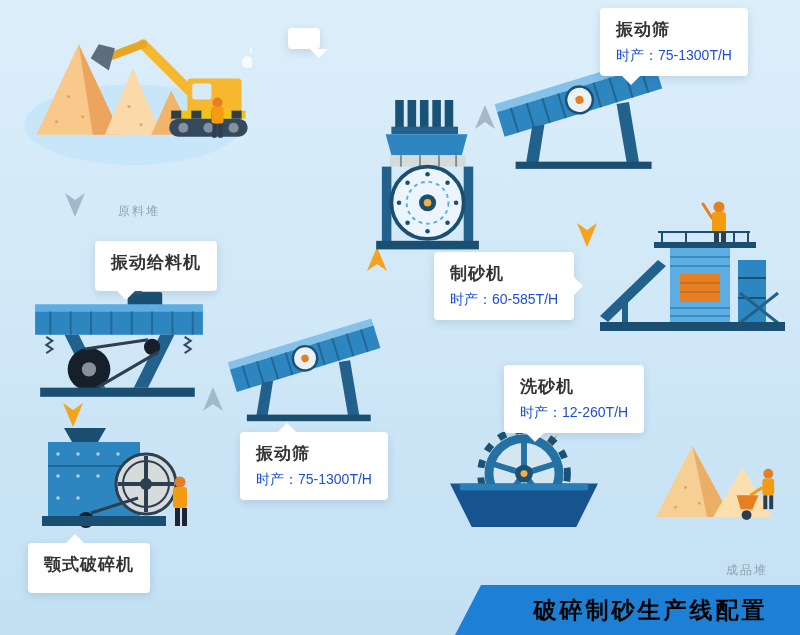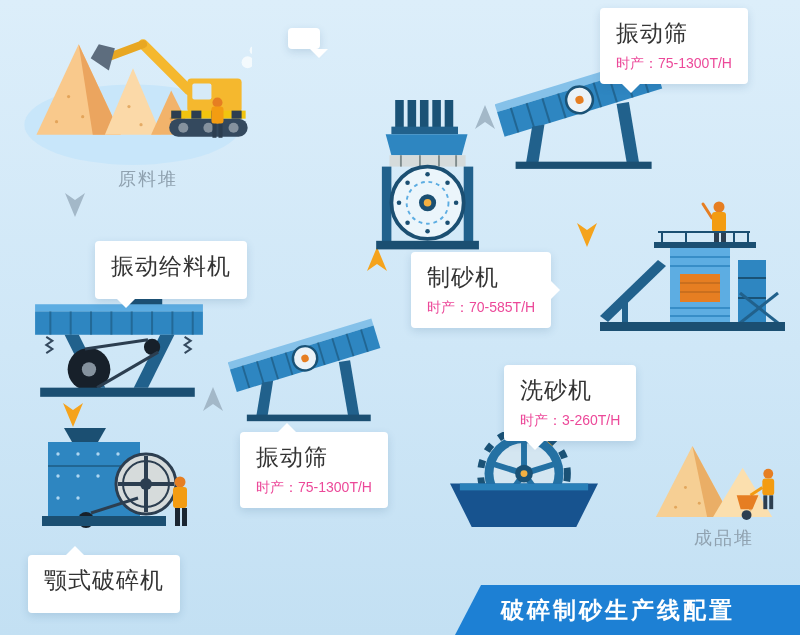--- a/index.html
+++ b/index.html
@@ -3,35 +3,35 @@
 <meta charset="utf-8">
 <style>
   html,body{margin:0;padding:0;}
   body{font-family:"Liberation Sans","DejaVu Sans",sans-serif;}
   #stage{position:relative;width:800px;height:635px;overflow:hidden;
          background:linear-gradient(180deg,#dceefa 0%,#cfe7f7 55%,#c3e0f3 100%);}
   .abs{position:absolute;}
   
   .card{position:absolute;background:#ffffff;border-radius:4px;padding:10px 16px 11px 16px;
         box-shadow:0 3px 8px rgba(40,90,130,0.16);white-space:nowrap;}
-  .card .t{font-size:23px;font-weight:normal;color:#333333;margin-bottom:6px;letter-spacing:1px;}
-  .card .s{font-size:14px;color:#ec4899;}
+  .card .t{font-size:17px;font-weight:bold;color:#333333;margin-bottom:6px;letter-spacing:1px;}
+  .card .s{font-size:14px;color:#1d4ed8;}
   .card::after{content:"";position:absolute;width:0;height:0;border:9px solid transparent;}
   .card.pb::after{border-top-color:#ffffff;top:100%;left:22px;}
   .card.pt::after{border-bottom-color:#ffffff;bottom:100%;left:38px;}
   .card.pr::after{border-left-color:#ffffff;left:100%;top:50%;margin-top:-9px;}
   
-  .pile-label{position:absolute;font-size:18px;color:#90a2b0;letter-spacing:2px;}
+  .pile-label{position:absolute;font-size:12px;color:#90a2b0;letter-spacing:2px;margin-top:36px;}
   
   .arrow{position:absolute;width:22px;height:26px;}
   
   .banner{position:absolute;right:0;bottom:0;width:345px;height:50px;background:#1d80d4;
           clip-path:polygon(26px 0,100% 0,100% 100%,0 100%);}
-  .banner span{display:block;line-height:50px;padding-left:46px;color:#ffffff;
-               font-size:23px;font-weight:bold;letter-spacing:3px;}
+  .banner span{display:block;line-height:50px;padding-left:46px;color:#000000;
+               font-size:23px;font-weight:bold;letter-spacing:3px;text-align:center;}
 </style>
 </head>
 <body>
 
 <div id="stage">
 
   <svg class="abs" style="left:20px;top:6px;" width="232" height="171" viewBox="0 0 230 170">
     <ellipse cx="112" cy="118" rx="108" ry="40" fill="#c8e6fa"></ellipse>
     <g>
       <polygon points="58,38 16,128 100,128" fill="#f9c98c"></polygon>
@@ -312,44 +312,44 @@
     <g>
       <circle cx="122" cy="36" r="5" fill="#e67e22"></circle>
       <rect x="116" y="41" width="12" height="17" rx="3" fill="#f39c12"></rect>
       <rect x="117" y="58" width="4" height="14" fill="#2c3e50"></rect>
       <rect x="123" y="58" width="4" height="14" fill="#2c3e50"></rect>
       <line x1="116" y1="50" x2="104" y2="58" stroke="#f39c12" stroke-width="3"></line>
       <polygon points="90,58 112,58 106,72 94,72" fill="#e67e22"></polygon>
       <circle cx="100" cy="78" r="5" fill="#2c3e50"></circle>
     </g>
   </svg>
-  <div class="pile-label" style="left:694px;top:526px;text-align:right;">成品堆</div>
+  <div class="pile-label" style="left:726px;top:526px;text-align:right;">成品堆</div>
 
   <div class="card pb" style="left:288px;top:28px;">
   </div>
   <div class="card pb" style="left:600px;top:8px;">
     <div class="t">振动筛</div>
     <div class="s">时产：75-1300T/H</div>
   </div>
   <div class="card pb" style="left:95px;top:212px;margin-top:29px;">
     <div class="t">振动给料机</div>
   </div>
-  <div class="card pr" style="left:411px;top:252px;">
+  <div class="card pr" style="left:434px;top:252px;">
     <div class="t">制砂机</div>
-    <div class="s">时产：70-585T/H</div>
+    <div class="s">时产：60-585T/H</div>
   </div>
   <div class="card pt" style="left:240px;top:432px;">
     <div class="t">振动筛</div>
     <div class="s">时产：75-1300T/H</div>
   </div>
   <div class="card pb" style="left:504px;top:365px;">
     <div class="t">洗砂机</div>
-    <div class="s">时产：3-260T/H</div>
-  </div>
-  <div class="card pt" style="left:28px;top:555px;">
+    <div class="s">时产：12-260T/H</div>
+  </div>
+  <div class="card pt" style="left:28px;top:543px;">
     <div class="t">颚式破碎机</div>
   </div>
 
   <div class="banner">
     <span>破碎制砂生产线配置</span>
   </div>
 
 </div>
 
 </body></html>

